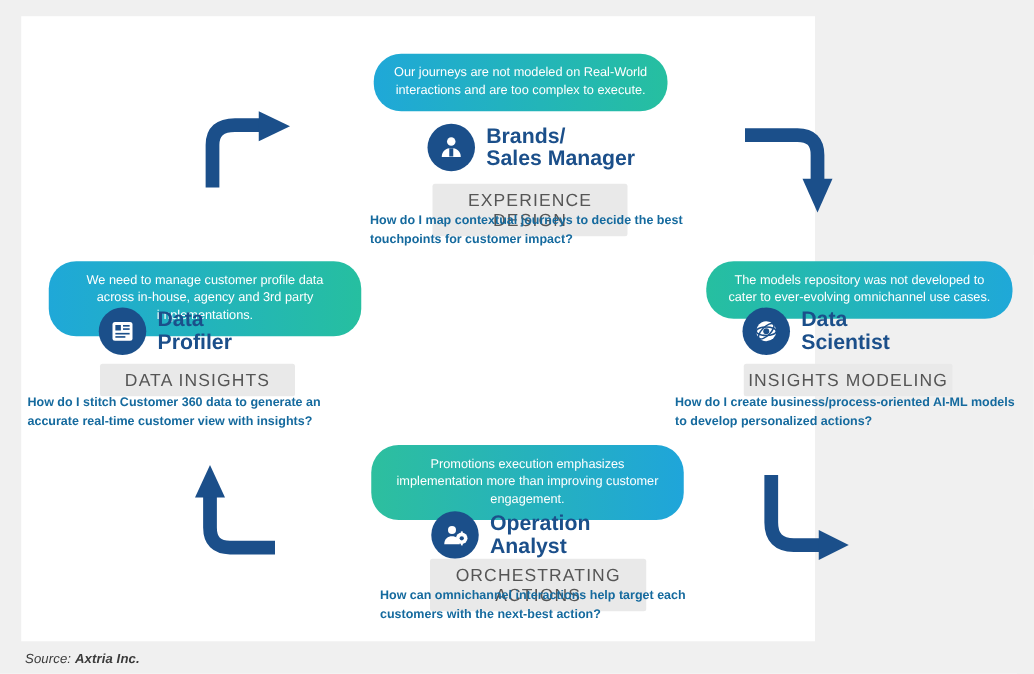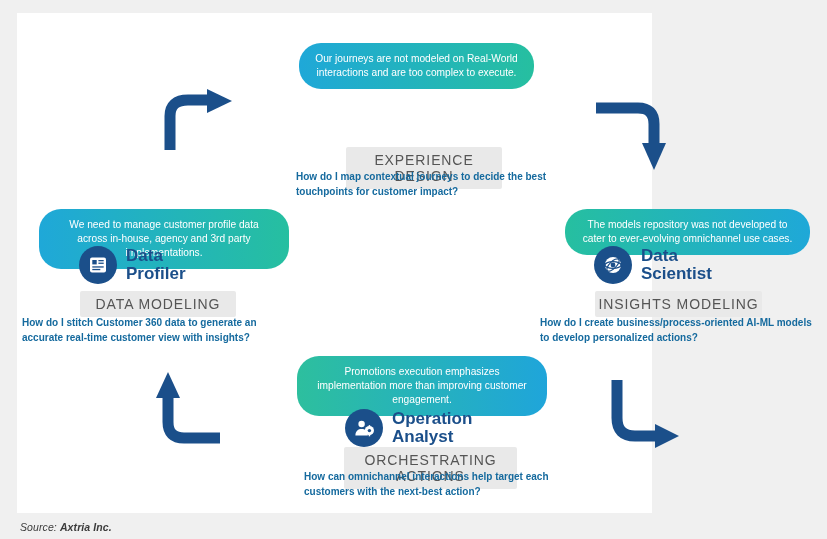--- a/index.html
+++ b/index.html
@@ -138,20 +138,31 @@
 
     <div class="arrow" style="left:125px; top:355px;">
       <svg width="90" height="80" viewBox="0 0 90 80" aria-hidden="true">
         <path d="M78 70 L42 70 Q26 70 26 54 L26 28" fill="none" stroke="#1b4f8a" stroke-width="11" stroke-linecap="butt"></path>
         <path d="M14 30 L26 4 L38 30 Z" fill="#1b4f8a"></path>
       </svg>
     </div>
 
     <div class="bubble blue-green" style="left:282px; top:30px; width:235px;">Our journeys are not modeled on Real-World interactions and are too complex to execute.</div>
 
+    <div class="role-row" style="left:325px; top:86px;">
+      <span class="role-icon">
+        <svg width="24" height="24" viewBox="0 0 24 24" aria-hidden="true">
+          <circle cx="12" cy="7.2" r="3.4" fill="#ffffff"></circle>
+          <path d="M4.4 19.5 C4.4 14.6 8 12.4 12 12.4 C16 12.4 19.6 14.6 19.6 19.5 Z" fill="#ffffff"></path>
+          <rect x="10.4" y="12.6" width="3.2" height="6.6" fill="#1b4f8a"></rect>
+        </svg>
+      </span>
+      <span class="role-name">Brands/
+Sales Manager</span>
+    </div>
 
     <div class="tagpill" style="left:329px; top:134px; width:156px;">EXPERIENCE DESIGN</div>
 
     <div class="question" style="left:279px; top:156px; width:256px;">How do I map contextual journeys to decide the best touchpoints for customer impact?</div>
 
     <div class="bubble blue-green" style="left:22px; top:196px; width:250px;">We need to manage customer profile data across in-house, agency and 3rd party implementations.</div>
 
     <div class="role-row" style="left:62px; top:233px;">
       <span class="role-icon">
         <svg width="24" height="24" viewBox="0 0 24 24" aria-hidden="true">
@@ -160,21 +171,21 @@
           <rect x="12.4" y="7" width="5.3" height="1.3" fill="#1b4f8a"></rect>
           <rect x="12.4" y="9.6" width="5.3" height="1.3" fill="#1b4f8a"></rect>
           <rect x="6.3" y="13.3" width="11.4" height="1.3" fill="#1b4f8a"></rect>
           <rect x="6.3" y="15.9" width="8" height="1.3" fill="#1b4f8a"></rect>
         </svg>
       </span>
       <span class="role-name">Data
 Profiler</span>
     </div>
 
-    <div class="tagpill" style="left:63px; top:278px; width:156px;">DATA MODELING</div>
+    <div class="tagpill" style="left:63px; top:278px; width:156px;">DATA INSIGHTS</div>
 
     <div class="question" style="left:5px; top:302px; width:272px;">How do I stitch Customer 360 data to generate an accurate real-time customer view with insights?</div>
 
     <div class="bubble blue-green-r" style="left:548px; top:196px; width:245px;">The models repository was not developed to cater to ever-evolving omnichannel use cases.</div>
 
     <div class="role-row" style="left:577px; top:233px;">
       <span class="role-icon">
         <svg width="24" height="24" viewBox="0 0 24 24" aria-hidden="true">
           <circle cx="12" cy="12" r="8" fill="#ffffff"></circle>
           <circle cx="12" cy="12" r="2.4" fill="#1b4f8a"></circle>

